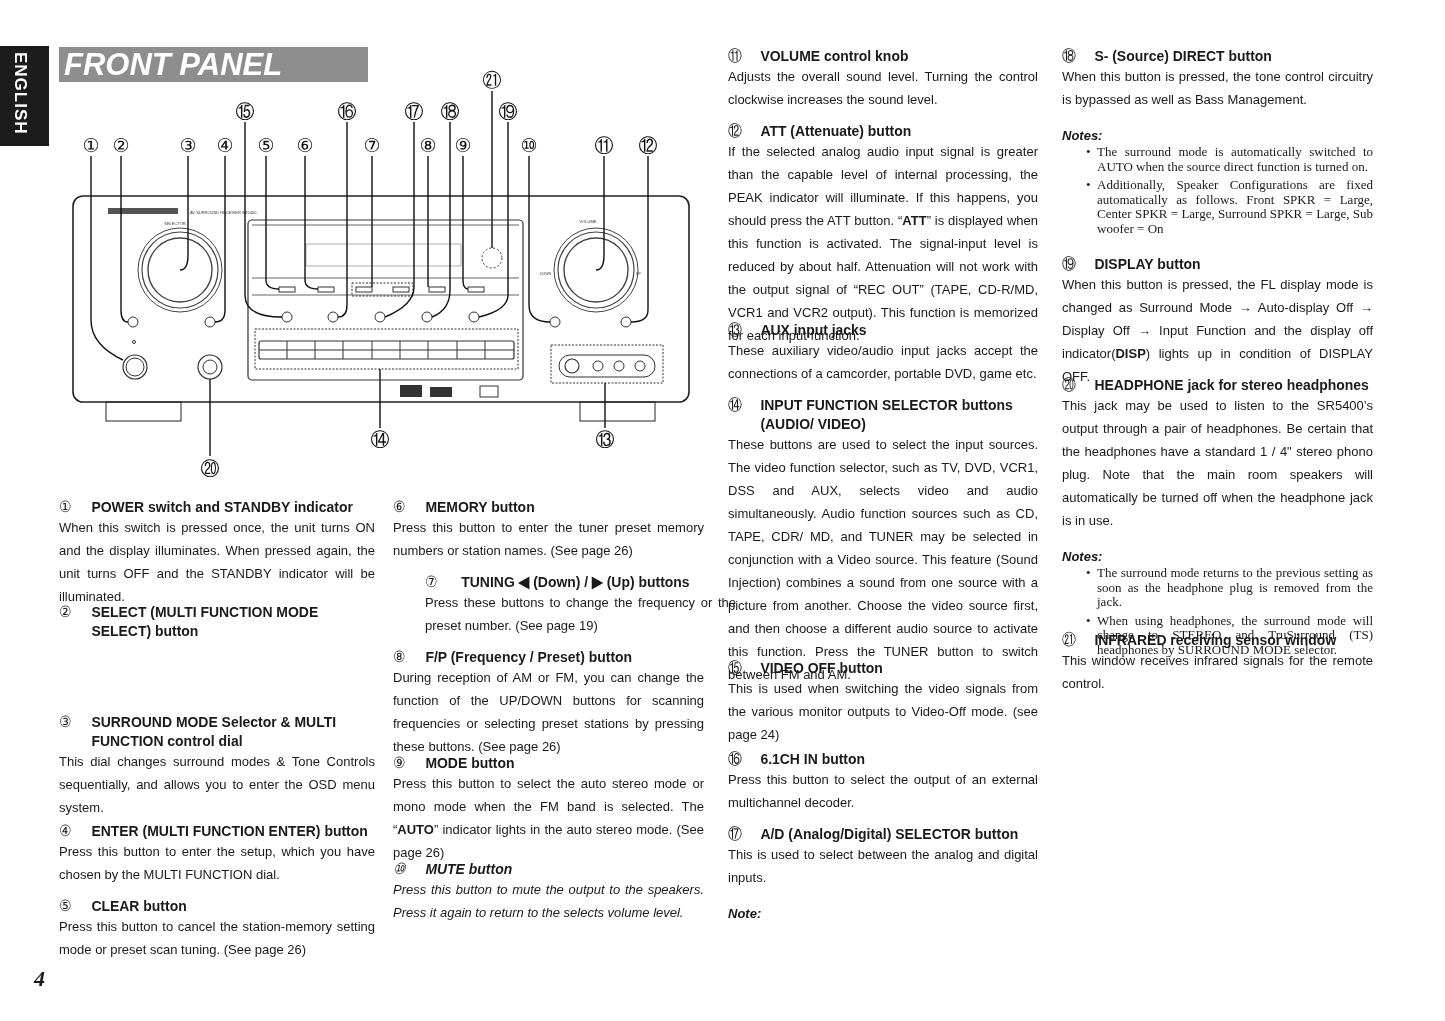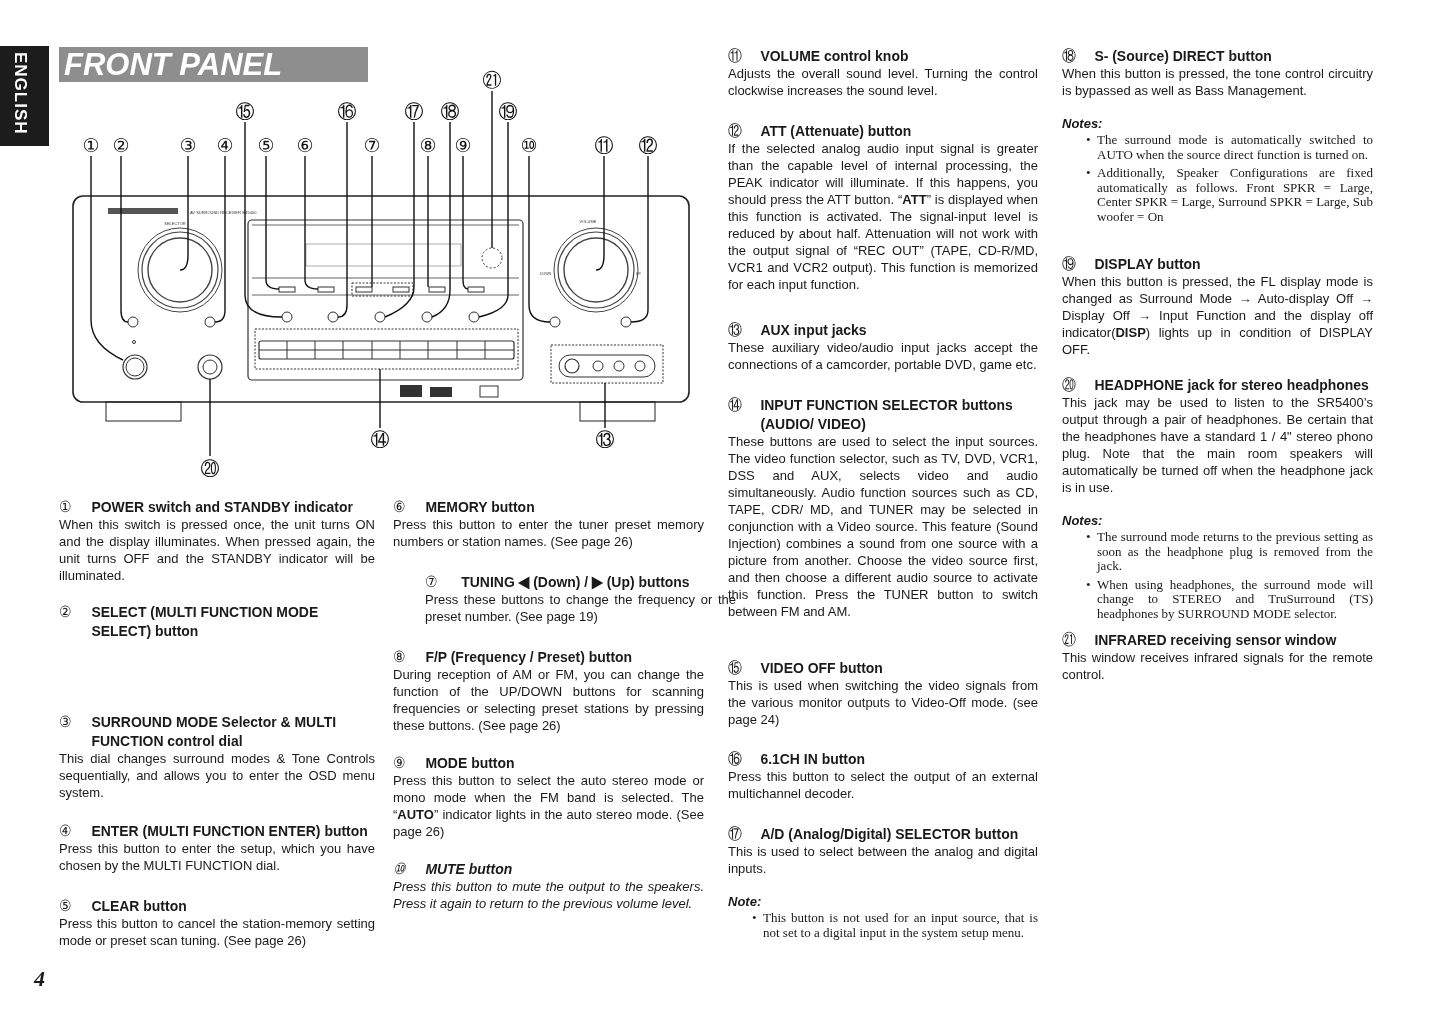--- a/index.html
+++ b/index.html
@@ -6,21 +6,21 @@
   body{width:1445px;height:1021px;position:relative;overflow:hidden;font-family:"Liberation Sans",sans-serif;color:#1a1a1a;}
   .lang-tab{position:absolute;left:0;top:46px;width:49px;height:100px;background:#1c1c1c;}
   .lang-tab span{position:absolute;left:10px;top:6px;writing-mode:vertical-rl;color:#fff;font-weight:bold;font-size:17px;letter-spacing:1px;font-family:"Liberation Sans",sans-serif;}
   .title-bar{position:absolute;left:59px;top:47px;width:309px;height:35px;background:#8e8e8e;}
   .title-bar span{position:absolute;left:5px;top:0px;color:#fff;font-weight:bold;font-style:italic;font-size:31px;line-height:35px;font-family:"Liberation Sans",sans-serif;}
   .diagram{position:absolute;left:60px;top:60px;width:660px;height:430px;}
   .item{position:absolute;width:316px;}
   .item h3{margin:0;font-size:15.5px;line-height:19px;font-weight:bold;font-family:"Liberation Sans",sans-serif;transform:scaleX(0.9);transform-origin:left;white-space:nowrap;}
   .item h3 .num{display:inline-block;width:36px;font-weight:normal;}
   .item h3 .t2{display:block;padding-left:36px;}
-  .item p{margin:0;font-size:13px;line-height:17px;text-align:justify;}
+  .item p{margin:0;font-size:13px;line-height:23px;text-align:justify;}
   .item .notes-h{margin:17px 0 2px 0;font-size:13px;font-weight:bold;font-style:italic;}
   .item ul{margin:0;padding-left:24px;list-style:none;}
   .item li{position:relative;font-family:"Liberation Serif",serif;font-size:13px;line-height:14.6px;margin-bottom:4px;text-align:justify;padding-left:11px;}
   .item li:before{content:"•";position:absolute;left:0;}
   .page-num{position:absolute;left:34px;top:966px;font-size:22px;font-weight:bold;font-style:italic;font-family:"Liberation Serif",serif;}
   b.inl{font-weight:bold;}
 </style>
 </head>
 <body>
 
@@ -188,21 +188,21 @@
 <div class="item" style="left:393px;top:647px;width:311px;">
   <h3><span class="num">⑧</span><span>F/P (Frequency / Preset) button</span></h3>
   <p>During reception of AM or FM, you can change the function of the UP/DOWN buttons for scanning frequencies or selecting preset stations by pressing these buttons. (See page 26)</p>
 </div>
 <div class="item" style="left:393px;top:753px;width:311px;">
   <h3><span class="num">⑨</span><span>MODE button</span></h3>
   <p><span>Press this button to select the auto stereo mode or mono mode when the FM band is selected. The “</span><b class="inl">AUTO</b><span>” indicator lights in the auto stereo mode. (See page 26)</span></p>
 </div>
 <div class="item" style="left:393px;top:859px;width:311px;font-style:italic;">
   <h3><span class="num">⑩</span><span>MUTE button</span></h3>
-  <p>Press this button to mute the output to the speakers. Press it again to return to the previous volume level.</p>
+  <p>Press this button to mute the output to the speakers. Press it again to return to the selects volume level.</p>
 </div>
 
 <div class="item" style="left:728px;top:46px;width:310px;">
   <h3><span class="num">⑪</span><span>VOLUME control knob</span></h3>
   <p>Adjusts the overall sound level. Turning the control clockwise increases the sound level.</p>
 </div>
 <div class="item" style="left:728px;top:121px;width:310px;">
   <h3><span class="num">⑫</span><span>ATT (Attenuate) button</span></h3>
   <p><span>If the selected analog audio input signal is greater than the capable level of internal processing, the PEAK indicator will illuminate. If this happens, you should press the ATT button. “</span><b class="inl">ATT</b><span>” is displayed when this function is activated. The signal-input level is reduced by about half. Attenuation will not work with the output signal of “REC OUT” (TAPE, CD-R/MD, VCR1 and VCR2 output). This function is memorized for each input function.</span></p>
 </div>
@@ -219,23 +219,20 @@
   <p>This is used when switching the video signals from the various monitor outputs to Video-Off mode. (see page 24)</p>
 </div>
 <div class="item" style="left:728px;top:749px;width:310px;">
   <h3><span class="num">⑯</span><span>6.1CH IN button</span></h3>
   <p>Press this button to select the output of an external multichannel decoder.</p>
 </div>
 <div class="item" style="left:728px;top:824px;width:310px;">
   <h3><span class="num">⑰</span><span>A/D (Analog/Digital) SELECTOR button</span></h3>
   <p>This is used to select between the analog and digital inputs.</p>
   <div class="notes-h">Note:</div>
-  <ul>
-      <li>This button is not used for an input source, that is not set to a digital input in the system setup menu.</li>
-    </ul>
 </div>
 
 <div class="item" style="left:1062px;top:46px;width:311px;">
   <h3><span class="num">⑱</span><span>S- (Source) DIRECT button</span></h3>
   <p>When this button is pressed, the tone control circuitry is bypassed as well as Bass Management.</p>
   <div class="notes-h">Notes:</div>
   <ul>
     <li>The surround mode is automatically switched to AUTO when the source direct function is turned on.</li>
     <li>Additionally, Speaker Configurations are fixed automatically as follows. Front SPKR = Large, Center SPKR = Large, Surround SPKR = Large, Sub woofer = On</li>
   </ul>

